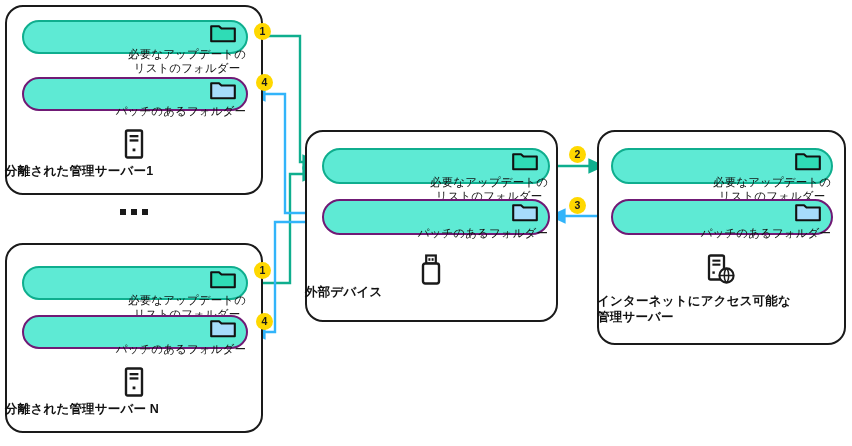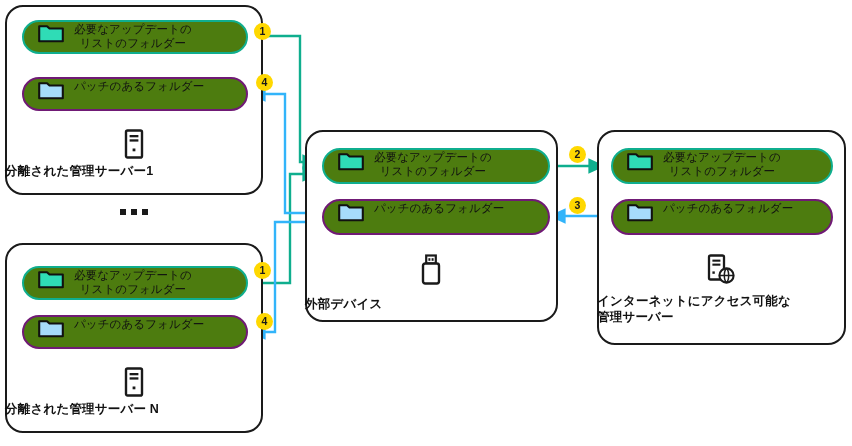--- a/index.html
+++ b/index.html
@@ -3,22 +3,22 @@
 <meta charset="utf-8">
 <style>
   html,body{margin:0;padding:0;background:#ffffff;}
   body{width:852px;height:446px;position:relative;overflow:hidden;
        font-family:"Liberation Sans","DejaVu Sans",sans-serif;}
   #stage{position:absolute;left:0;top:0;width:852px;height:446px;}
   #wires{position:absolute;left:0;top:0;width:852px;height:446px;pointer-events:none;}
 
   .node-box{position:absolute;border:2.5px solid #1a1a1a;border-radius:18px;background:#fff;box-sizing:border-box;}
 
-  .pill{position:absolute;box-sizing:border-box;border-radius:22px;background:#4d7c0f;
-        display:flex;align-items:flex-start;}
+  .pill{position:absolute;box-sizing:border-box;border-radius:22px;background:#5eead4;
+        display:flex;align-items:flex-end;flex-direction:column;}
   .pill.green{border:2px solid #0fae8e;}
   .pill.blue{border:2px solid #701a75;}
 
   .folder{flex:0 0 auto;margin-left:14px;margin-right:10px;}
   .pill-label{font-size:11.5px;line-height:14px;color:#111;letter-spacing:.1px;}
   .pill-label.two{text-align:center;}
 
   .dev-icon{position:absolute;display:flex;align-items:center;justify-content:center;}
   .dev-title{position:absolute;text-align:left;font-size:12.5px;font-weight:bold;color:#111;
              line-height:16px;letter-spacing:.2px;}
@@ -160,21 +160,21 @@
 
   <div class="dev-icon" style="left:401px;top:252px;width:60px;height:36px;">
     <svg width="22" height="32" viewBox="0 0 22 32">
       <rect x="6.2" y="1.5" width="9.6" height="8" fill="#fff" stroke="#1a1a1a" stroke-width="2.2"></rect>
       <rect x="8.4" y="4.2" width="2" height="2.6" fill="#1a1a1a"></rect>
       <rect x="11.6" y="4.2" width="2" height="2.6" fill="#1a1a1a"></rect>
       <rect x="3" y="9.5" width="16" height="20" rx="2.2" fill="#fff" stroke="#1a1a1a" stroke-width="2.4"></rect>
     </svg>
   </div>
 
-  <div class="dev-title" style="left:305px;top:296px;width:253px;">外部デバイス</div>
+  <div class="dev-title" style="left:305px;top:284px;width:253px;">外部デバイス</div>
 
   <div class="node-box" style="left:597px;top:130px;width:249px;height:215px;">
   </div>
 
   <div class="pill green" style="left:611px;top:148px;width:222px;height:36px;">
     <span class="folder">
       <svg width="26" height="21" viewBox="0 0 26 21">
         <path d="M1.2,4.2 L1.2,19.2 L24.8,19.2 L24.8,6.5 L11.5,6.5 L9.0,4.2 Z" fill="#2fdcb6" stroke="#111" stroke-width="2.1" stroke-linejoin="round"></path>
       </svg>
     </span>

